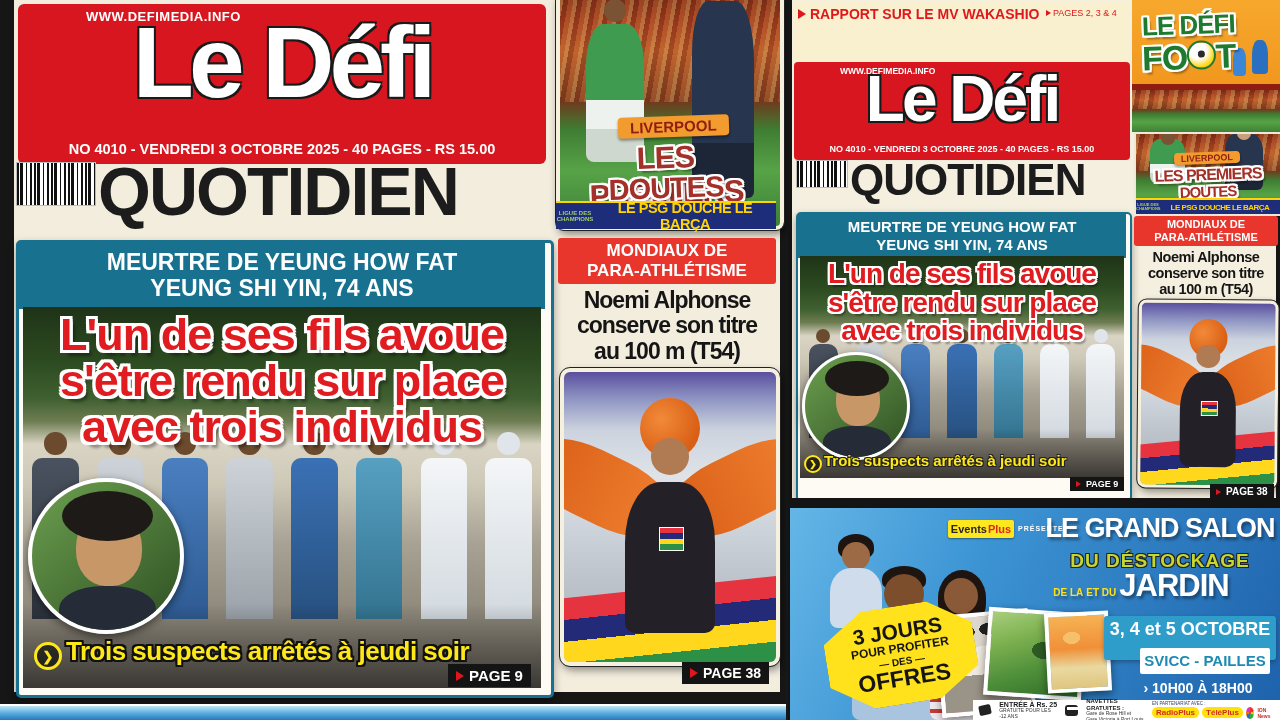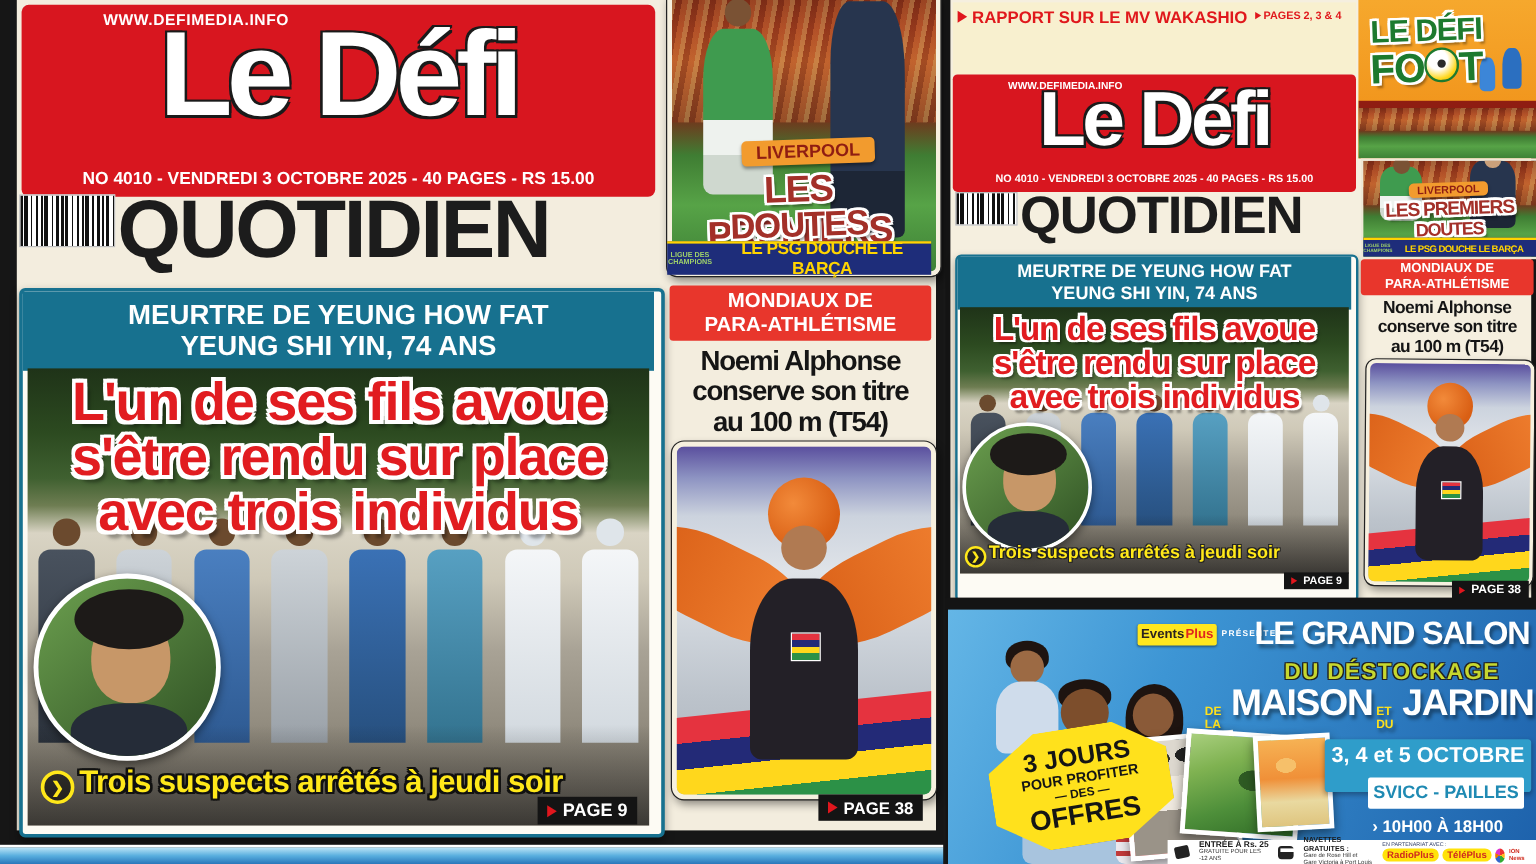--- a/index.html
+++ b/index.html
@@ -227,21 +227,21 @@
   <div class="abs" style="left:788px;top:0;width:492px;height:720px;background:#141414;">
     <div class="abs" style="left:4px;top:0;width:484px;height:500px;background:#f5efdf;"></div>
 
     <div class="abs" style="left:6px;top:2px;width:336px;height:60px;background:#f8f0cf;"></div>
     <div class="abs" style="left:10px;top:6px;display:flex;align-items:center;gap:4px;">
       <span class="tri"></span>
       <span style="color:#e0181c;font-weight:900;font-size:14px;">RAPPORT SUR LE MV WAKASHIO</span>
     </div>
     <div class="abs" style="left:258px;top:8px;display:flex;align-items:center;gap:2px;">
       <span class="tri sm"></span>
-      <span style="color:#e0181c;font-weight:700;font-size:9px;text-align:center;">PAGES 2, 3 &amp; 4</span>
+      <span style="color:#e0181c;font-weight:400;font-size:9px;text-align:center;">PAGES 2, 3 &amp; 4</span>
     </div>
     <div class="abs" style="left:9px;top:22px;width:330px;font-weight:900;font-size:18.5px;line-height:1.04;color:#131b2e;letter-spacing:-.5px;">
     </div>
 
     <div class="abs" style="left:6px;top:62px;width:336px;height:98px;background:#d8161f;border-radius:4px;"></div>
     <div class="abs" style="left:52px;top:66px;color:#fff;font-weight:800;font-size:8.5px;">WWW.DEFIMEDIA.INFO</div>
     <div class="abs c dark-edge" style="left:8px;top:64px;width:332px;font-weight:900;font-size:64px;line-height:1.1;color:#fff;letter-spacing:-3px;">Le Défi</div>
     <div class="abs c" style="left:8px;top:144px;width:332px;color:#fff;font-weight:800;font-size:9px;">NO 4010 - VENDREDI 3 OCTOBRE 2025 - 40 PAGES - RS 15.00</div>
     <div class="abs barcode" style="left:8px;top:160px;width:50px;height:26px;"></div>
     <div class="abs" style="left:62px;top:155px;width:280px;font-weight:900;font-size:44px;letter-spacing:-1px;color:#1c1c1c;">QUOTIDIEN</div>
@@ -346,21 +346,20 @@
 
       <div class="abs eventsplus" style="left:158px;top:12px;width:66px;height:18px;font-size:11px;">
         <span style="color:#2b2320;">Events</span>
           <span style="color:#e0241f;">Plus</span>
       </div>
       <div class="abs" style="left:228px;top:17px;color:#fff;font-weight:800;font-size:7px;letter-spacing:1px;">PRÉSENTE</div>
       <div class="abs c" style="left:252px;top:5px;width:236px;color:#fff;font-weight:900;font-size:27px;letter-spacing:-1px;text-shadow:2px 3px 3px rgba(0,0,0,.4);">LE GRAND SALON</div>
       <div class="abs c ob1" style="left:252px;top:42px;width:236px;color:#c6d72f;font-weight:900;font-size:19px;letter-spacing:1px;">DU DÉSTOCKAGE</div>
       <div class="abs" style="left:214px;top:60px;width:274px;display:flex;align-items:baseline;justify-content:center;gap:3px;color:#fff;font-weight:900;text-shadow:2px 3px 3px rgba(0,0,0,.4);">
         <span style="font-size:10px;color:#ffe11c;">DE LA</span>
-        <span style="font-size:31px;letter-spacing:-1px;">MAISON</span>
         <span style="font-size:10px;color:#ffe11c;">ET DU</span>
         <span style="font-size:31px;letter-spacing:-1px;">JARDIN</span>
       </div>
 
       <div class="abs tilt ph-kitchen" style="left:148px;top:104px;width:86px;height:94px;transform:rotate(-5deg);"></div>
       <div class="abs tilt ph-garden" style="left:196px;top:102px;width:90px;height:80px;transform:rotate(4deg);"></div>
       <div class="abs tilt ph-produce" style="left:256px;top:104px;width:56px;height:72px;transform:rotate(-3deg);"></div>
 
       <div class="abs burst" style="left:36px;top:98px;width:150px;height:98px;transform:rotate(-9deg);">
         <div style="font-size:21px;line-height:1;">3 JOURS</div>

